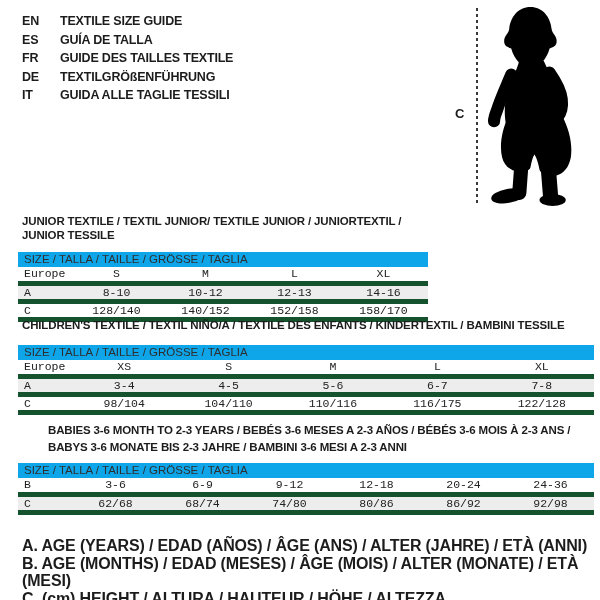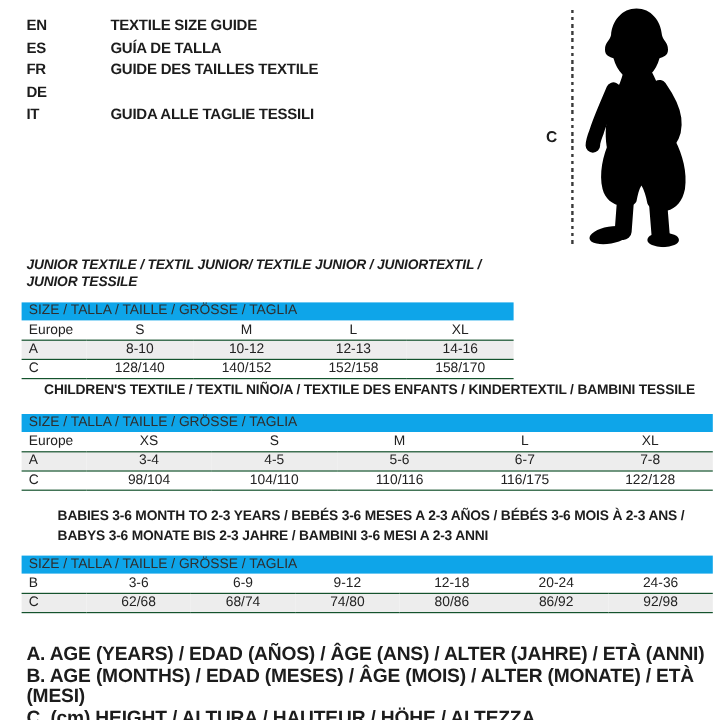--- a/index.html
+++ b/index.html
@@ -3,49 +3,49 @@
 <meta charset="utf-8">
 <style>
   * { margin:0; padding:0; box-sizing:border-box; }
   html,body { background:#fff; }
   .page {
     position:relative; width:600px; height:600px; background:#ffffff;
     font-family:"Liberation Sans", sans-serif; color:#1c1c1c; overflow:hidden;
   }
   
   .lang-list { position:absolute; left:22px; top:12px; }
-  .lang-row { display:flex; line-height:18.5px; font-weight:700; font-size:12.5px; letter-spacing:-0.2px;gap:32px; }
+  .lang-row { display:flex; line-height:18.5px; font-weight:700; font-size:12.5px; letter-spacing:-0.2px; }
   .lang-code { width:38px; }
   
   .figure { position:absolute; left:450px; top:0; width:150px; height:212px; }
   .dash-line {
     position:absolute; left:26px; top:8px; width:2px; height:196px;
     background:repeating-linear-gradient(to bottom,#3a3a3a 0 3px, transparent 3px 6px);
   }
   .c-label { position:absolute; left:5px; top:106px; font-weight:700; font-size:13px; }
   .toddler { position:absolute; left:34px; top:4px; }
   
   .size-section { position:absolute; left:18px; }
   .sec-0 { top:214px; width:410px; }
   .sec-1 { top:318px; width:576px; }
   .sec-2 { top:422px; width:576px; }
   .sec-title { font-size:11.5px; font-weight:700; letter-spacing:-0.15px; line-height:14px; margin-left:4px; }
-  .sec-0 .sec-title { margin-bottom:10px;font-style:italic; }
-  .sec-1 .sec-title { margin-bottom:13px;text-align:center; }
+  .sec-0 .sec-title { margin-bottom:10px; }
+  .sec-1 .sec-title { margin-bottom:13px; }
   .sec-2 .sec-title { margin-bottom:8px; line-height:16.5px;margin-left:30px; }
   .size-table { border-collapse:collapse; width:100%; font-size:11.5px; table-layout:fixed; }
   .size-table col.label-col { width:54px; }
   .size-table thead th {
     background:#0ea5e9; font-weight:400; text-align:left;
     padding:1px 0 2px 6px; color:#2e2e2e; font-size:11.5px;
   }
   .size-table tbody td { height:16px; padding:0; text-align:center; color:#222; font-weight:400; }
   .size-table td.row-label { text-align:left; padding-left:6px; }
   .size-table tbody tr:nth-child(even) { background:#ededed; }
-  .size-table tbody tr { border-bottom:1px solid #14532d; }
+  .size-table tbody tr { border-bottom:5px solid #14532d;font-family:Liberation Mono, monospace; }
   
   .notes { position:absolute; left:22px; top:537px; font-weight:700; font-size:16px; line-height:17.5px; letter-spacing:-0.15px; }
 </style>
 </head>
 <body>
 
 <div class="page">
 
   <div class="lang-list" id="langs">
       <div class="lang-row">
@@ -55,20 +55,21 @@
       <div class="lang-row">
         <span class="lang-code">ES</span>
         <span class="lang-label">GUÍA DE TALLA</span>
       </div>
       <div class="lang-row">
         <span class="lang-code">FR</span>
         <span class="lang-label">GUIDE DES TAILLES TEXTILE</span>
       </div>
       <div class="lang-row">
         <span class="lang-code">DE</span>
+        <span class="lang-label">TEXTILGRÖßENFÜHRUNG</span>
       </div>
       <div class="lang-row">
         <span class="lang-code">IT</span>
         <span class="lang-label">GUIDA ALLE TAGLIE TESSILI</span>
       </div>
     </div>
 
   <div class="figure">
     <div class="dash-line"></div>
     <div class="c-label">C</div>

